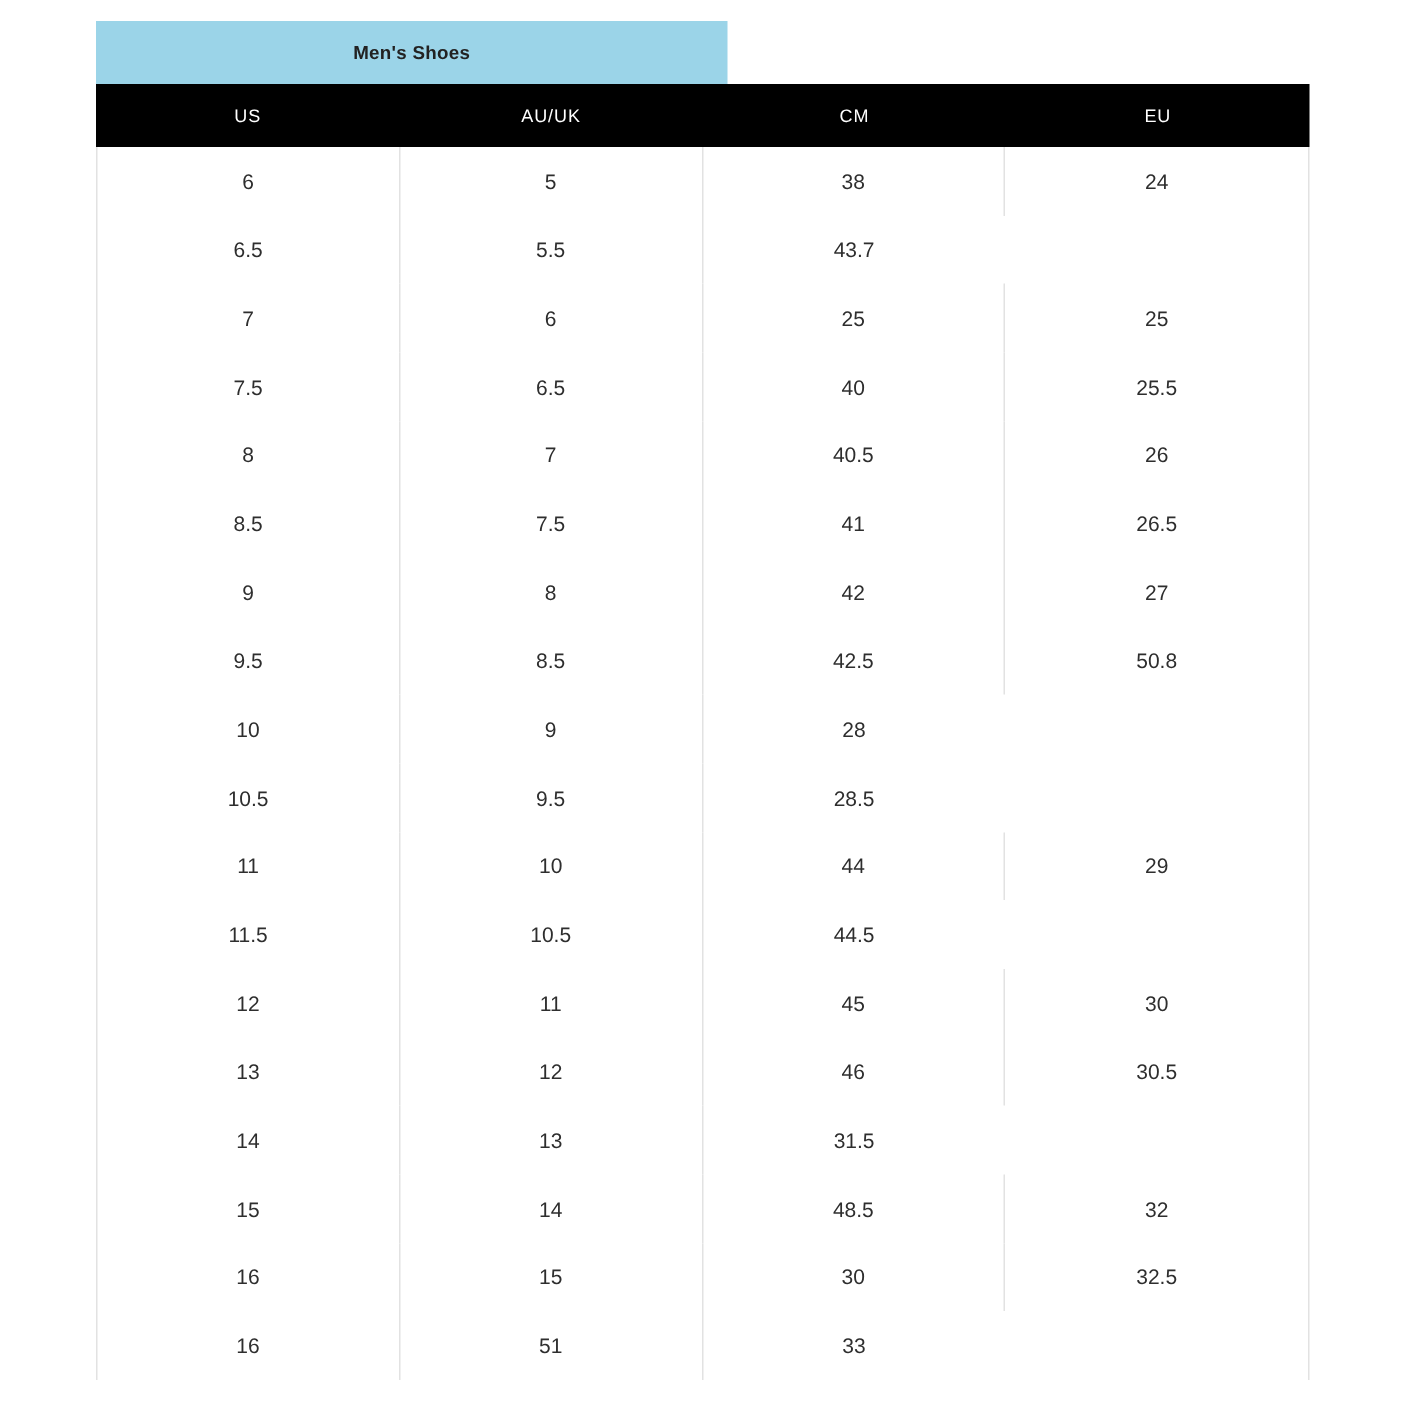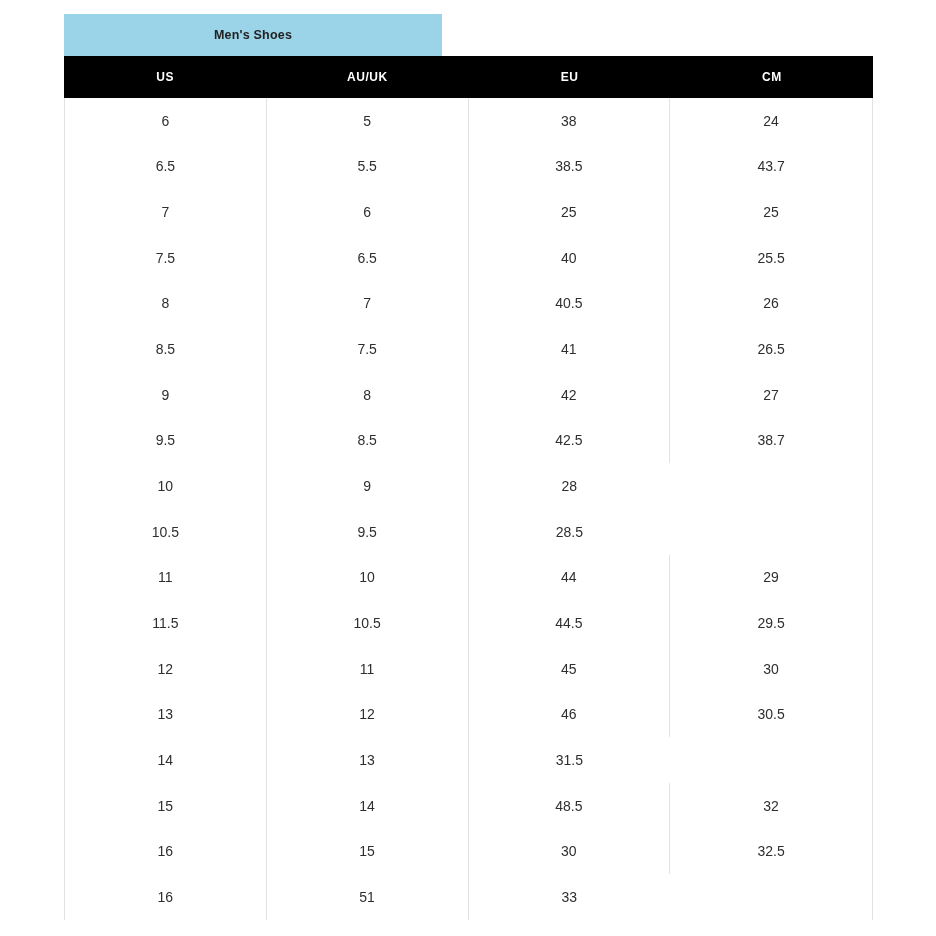--- a/index.html
+++ b/index.html
@@ -17,39 +17,39 @@
     background:var(--page-bg);
     font-family:"Liberation Sans", sans-serif;
     overflow:hidden;
   }
   .size-chart{
     position:absolute;
     left:64px; top:14px;
     width:809px;
   }
   .tab{
-    width:378px; height:42px;
+    width:421px; height:42px;
     background:var(--tab-bg);
     display:flex; align-items:center; justify-content:center;
     cursor:pointer;
   }
   .tab-label{
     font-size:12.5px; font-weight:700;
     color:var(--tab-text);
     letter-spacing:.2px;
   }
   .thead{
     width:100%; height:42px;
     background:var(--header-bg);
     display:grid; grid-template-columns:repeat(4,1fr);
   }
   .th{
     display:flex; align-items:center; justify-content:center;
     color:var(--header-text);
-    font-size:12px; font-weight:700;
+    font-size:12px; font-weight:400;
     letter-spacing:.6px;
     text-transform:uppercase;
   }
   .tbody{
     width:100%;
     border-left:1px solid var(--border);
     border-right:1px solid var(--border);
   }
   .tr{
     display:grid; grid-template-columns:repeat(4,1fr);
@@ -68,35 +68,34 @@
 
 <div class="size-chart">
 
   <div class="tab">
     <span class="tab-label">Men's Shoes</span>
   </div>
 
   <div class="thead">
     <div class="th">US</div>
     <div class="th">AU/UK</div>
+    <div class="th">CM</div>
     <div class="th">EU</div>
-    <div class="th">CM</div>
   </div>
 
   <div class="tbody">
       <div class="tr">
         <div class="td">6</div>
         <div class="td">5</div>
         <div class="td">38</div>
         <div class="td">24</div>
       </div>
       <div class="tr">
         <div class="td">6.5</div>
         <div class="td">5.5</div>
-        <div class="td">38.5</div>
         <div class="td">43.7</div>
       </div>
       <div class="tr">
         <div class="td">7</div>
         <div class="td">6</div>
         <div class="td">25</div>
         <div class="td">25</div>
       </div>
       <div class="tr">
         <div class="td">7.5</div>
@@ -119,21 +118,21 @@
       <div class="tr">
         <div class="td">9</div>
         <div class="td">8</div>
         <div class="td">42</div>
         <div class="td">27</div>
       </div>
       <div class="tr">
         <div class="td">9.5</div>
         <div class="td">8.5</div>
         <div class="td">42.5</div>
-        <div class="td">38.7</div>
+        <div class="td">50.8</div>
       </div>
       <div class="tr">
         <div class="td">10</div>
         <div class="td">9</div>
         <div class="td">28</div>
       </div>
       <div class="tr">
         <div class="td">10.5</div>
         <div class="td">9.5</div>
         <div class="td">28.5</div>
@@ -141,21 +140,20 @@
       <div class="tr">
         <div class="td">11</div>
         <div class="td">10</div>
         <div class="td">44</div>
         <div class="td">29</div>
       </div>
       <div class="tr">
         <div class="td">11.5</div>
         <div class="td">10.5</div>
         <div class="td">44.5</div>
-        <div class="td">29.5</div>
       </div>
       <div class="tr">
         <div class="td">12</div>
         <div class="td">11</div>
         <div class="td">45</div>
         <div class="td">30</div>
       </div>
       <div class="tr">
         <div class="td">13</div>
         <div class="td">12</div>

